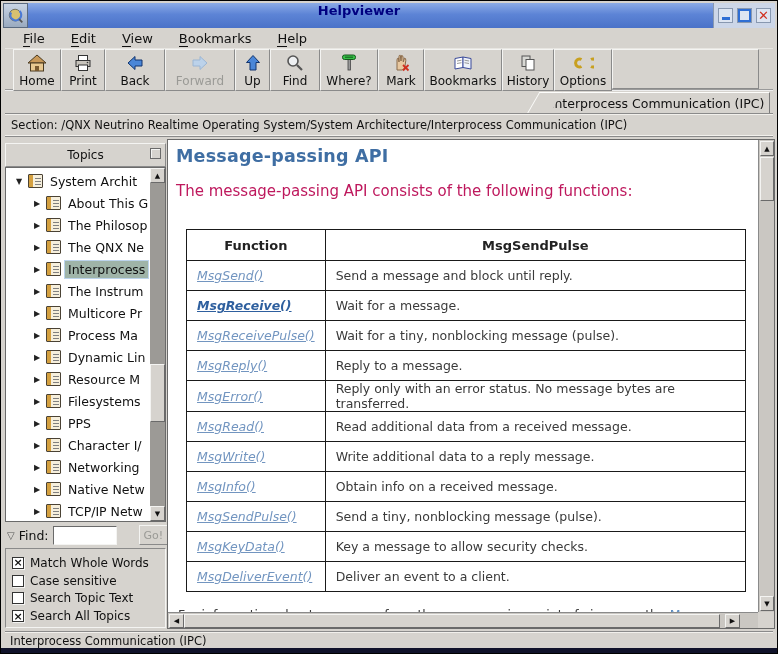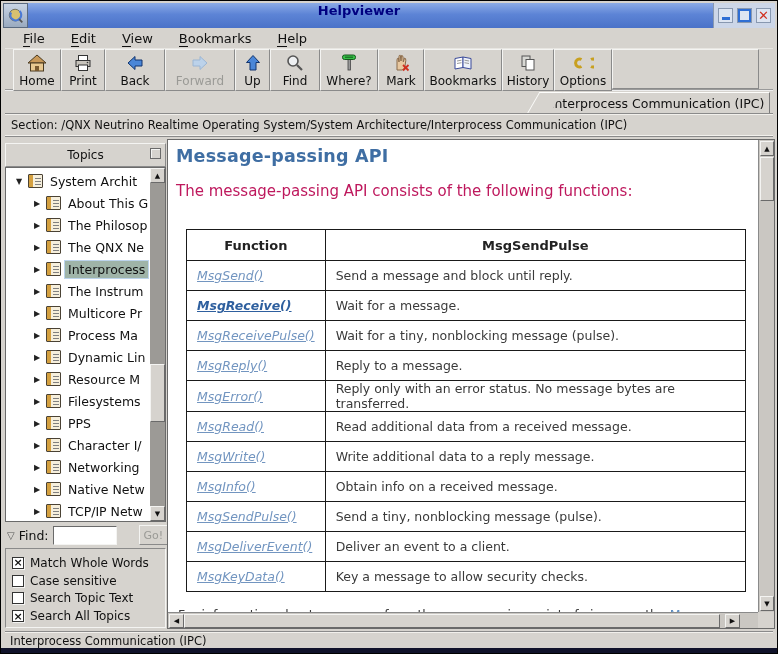--- a/index.html
+++ b/index.html
@@ -382,26 +382,26 @@
             </tr>
         <tr>
               <td class="fn"><a>MsgInfo()</a></td>
               <td>Obtain info on a received message.</td>
             </tr>
         <tr>
               <td class="fn"><a>MsgSendPulse()</a></td>
               <td>Send a tiny, nonblocking message (pulse).</td>
             </tr>
         <tr>
+              <td class="fn"><a>MsgKeyData()</a></td>
+              <td>Key a message to allow security checks.</td>
+            </tr>
+        <tr>
               <td class="fn"><a>MsgDeliverEvent()</a></td>
               <td>Deliver an event to a client.</td>
-            </tr>
-        <tr>
-              <td class="fn"><a>MsgKeyData()</a></td>
-              <td>Key a message to allow security checks.</td>
             </tr>
       </tbody>
         </table>
       <div id="footer-p"><span>For information about messages from the programming point of view, see the </span><span class="flink">Message Passing</span></div>
     </div>
     <div id="c-vscroll">
       <div class="sb-btn" style="top:1px">▲</div>
       <div class="sb-thumb" style="top:17px;height:44px"></div>
       <div class="sb-btn" style="bottom:1px">▼</div>
     </div>

